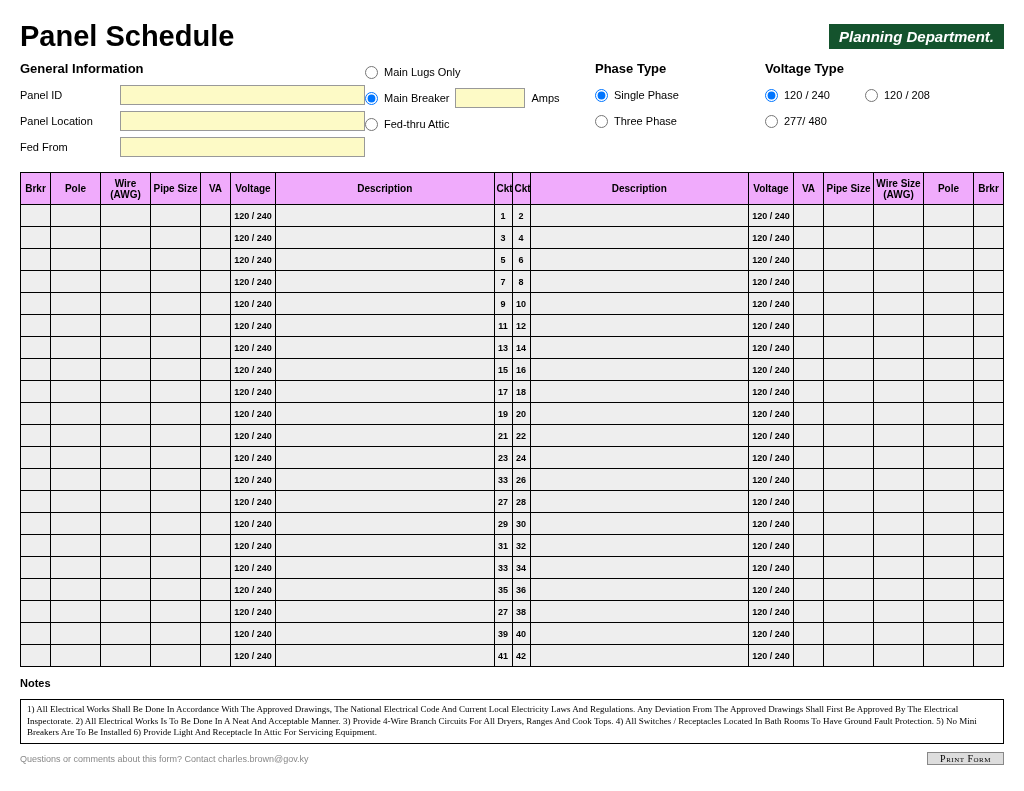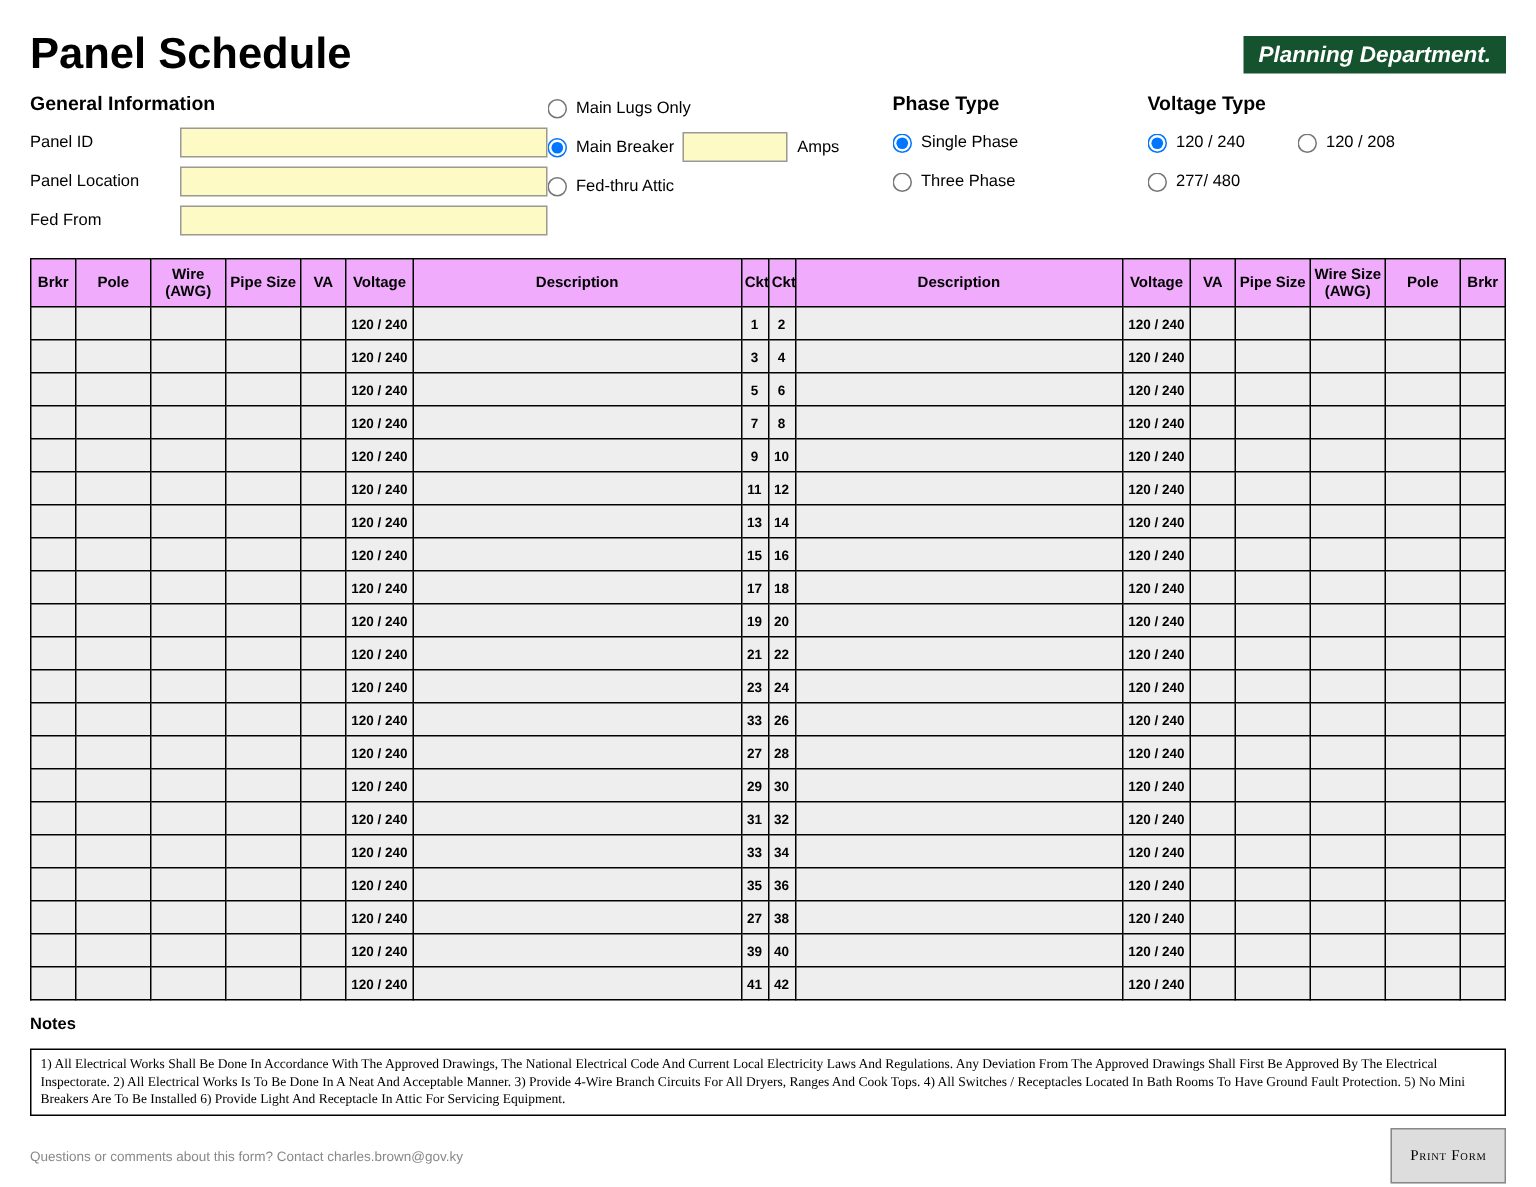--- a/index.html
+++ b/index.html
@@ -134,21 +134,21 @@
     align-items: center;
     margin-top: 8px;
   }
   .contact {
     font-size: 9px;
     color: #888;
   }
   .print-btn {
     background: #ddd;
     border: 1px solid #888;
-    padding: 12px 12px;
+    padding: 0 12px;
     font-size: 10px;
     font-family: "Times New Roman", serif;
     font-variant: small-caps;
     letter-spacing: 0.5px;
     cursor: pointer;
     text-align: right;
   }
 </style>
 </head>
 <body>

